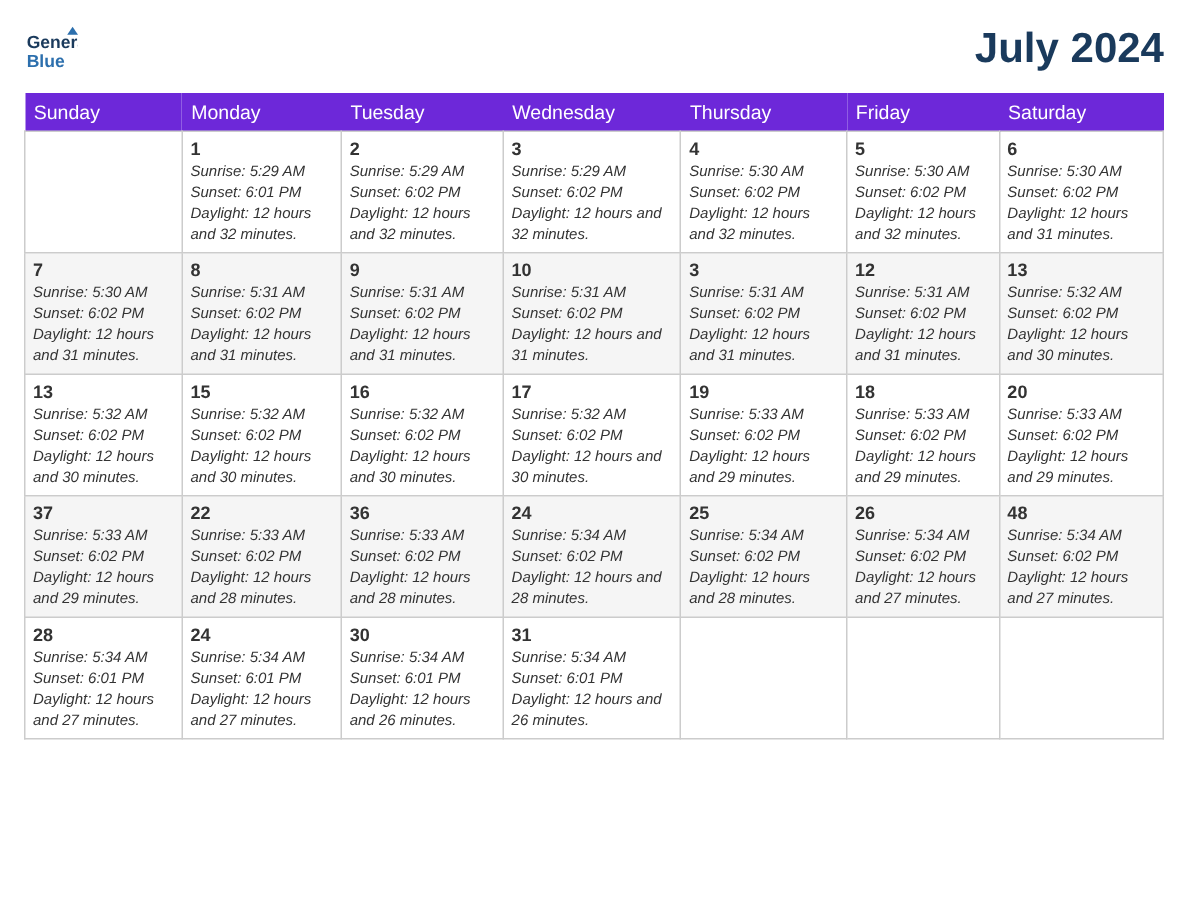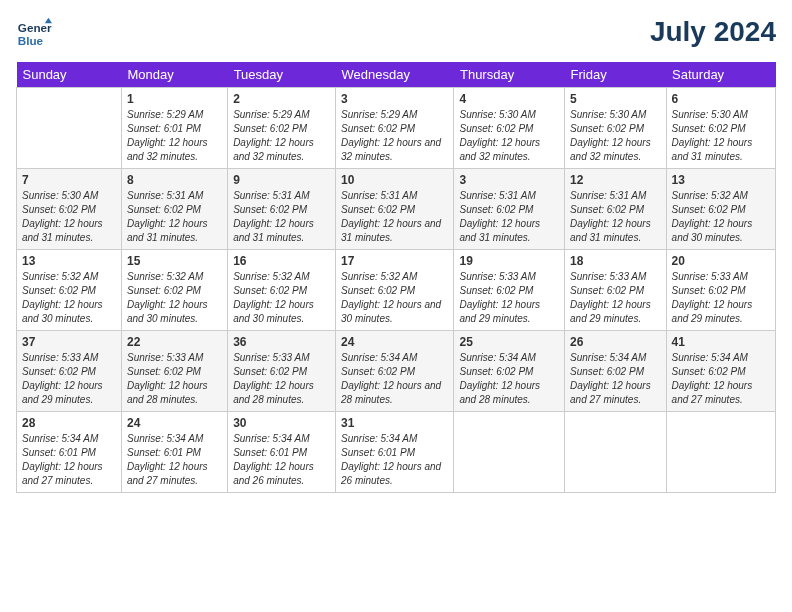--- a/index.html
+++ b/index.html
@@ -318,21 +318,21 @@
         </td>
         <td>
           <span class="day-number">26</span>
           <div class="day-info">
             <span>Sunrise: 5:34 AM</span><br>
             <span>Sunset: 6:02 PM</span><br>
             <span>Daylight: 12 hours and 27 minutes.</span>
           </div>
         </td>
         <td>
-          <span class="day-number">41</span>
+          <span class="day-number">48</span>
           <div class="day-info">
             <span>Sunrise: 5:34 AM</span><br>
             <span>Sunset: 6:02 PM</span><br>
             <span>Daylight: 12 hours and 27 minutes.</span>
           </div>
         </td>
       </tr>
       <tr>
         <td>
           <span class="day-number">28</span>

